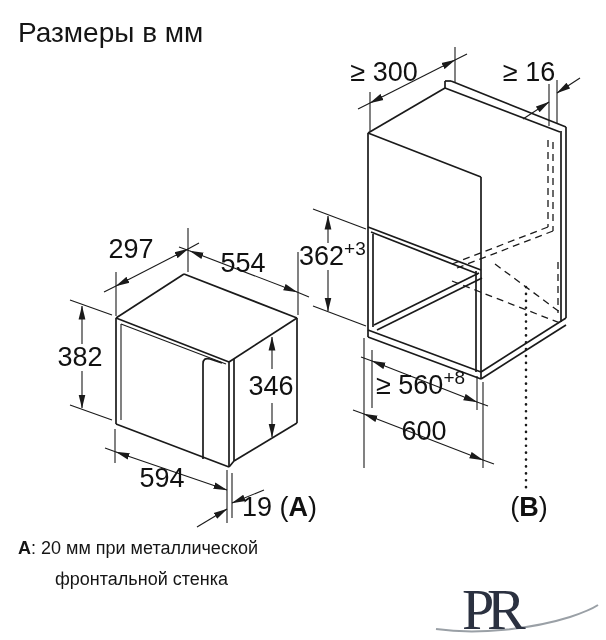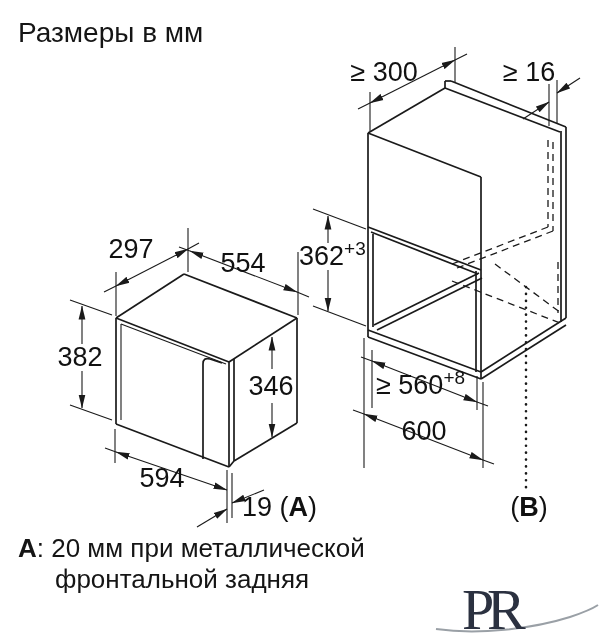--- a/index.html
+++ b/index.html
@@ -1,20 +1,20 @@
 <!DOCTYPE html>
 <html><head>
 <meta charset="utf-8">
 <style>
   html,body{margin:0;padding:0;background:#fff;}
   .page{position:relative;width:606px;height:640px;background:#fff;
         font-family:"Liberation Sans",sans-serif;color:#111;overflow:hidden;}
   .page svg{position:absolute;left:0;top:0;}
   .title{position:absolute;left:18px;top:17px;font-size:28px;color:#151515;}
-  .notes{position:absolute;left:18px;top:533px;font-size:26px;line-height:31px;color:#151515;}
+  .notes{position:absolute;left:18px;top:533px;font-size:18px;line-height:31px;color:#151515;}
   .notes .indent{padding-left:37px;}
   .b{font-weight:700;}
   
   .ln{stroke:#1a1a1a;stroke-width:1.7;fill:none;}
   .thin{stroke:#1a1a1a;stroke-width:1.1;fill:none;}
   .dash{stroke:#1a1a1a;stroke-width:1.3;fill:none;stroke-dasharray:7 5;}
   .dot{stroke:#1a1a1a;stroke-width:2.6;fill:none;stroke-dasharray:0.1 6.8;stroke-linecap:round;}
   .dim{stroke:#1a1a1a;stroke-width:1.1;fill:none;}
   text.dimtxt{font-size:27px;fill:#111;font-family:"Liberation Sans",sans-serif;}
   text.dimtxt .sup{font-size:19px;}
@@ -188,16 +188,16 @@
 
     <g>
       <path class="swoosh" d="M 436,629 C 478,635 532,629 570,617 C 582,613 592,609 598,605"></path>
       <text class="logo-letter" x="462" y="629">P</text>
       <text class="logo-letter" x="487" y="629">R</text>
     </g>
   </svg>
 
   <div class="notes">
     <div><span class="b">A</span><span>: 20 мм при металлической</span></div>
-    <div class="indent">фронтальной задняя</div>
+    <div class="indent">фронтальной стенка</div>
   </div>
 
 </div>
 
 </body></html>

